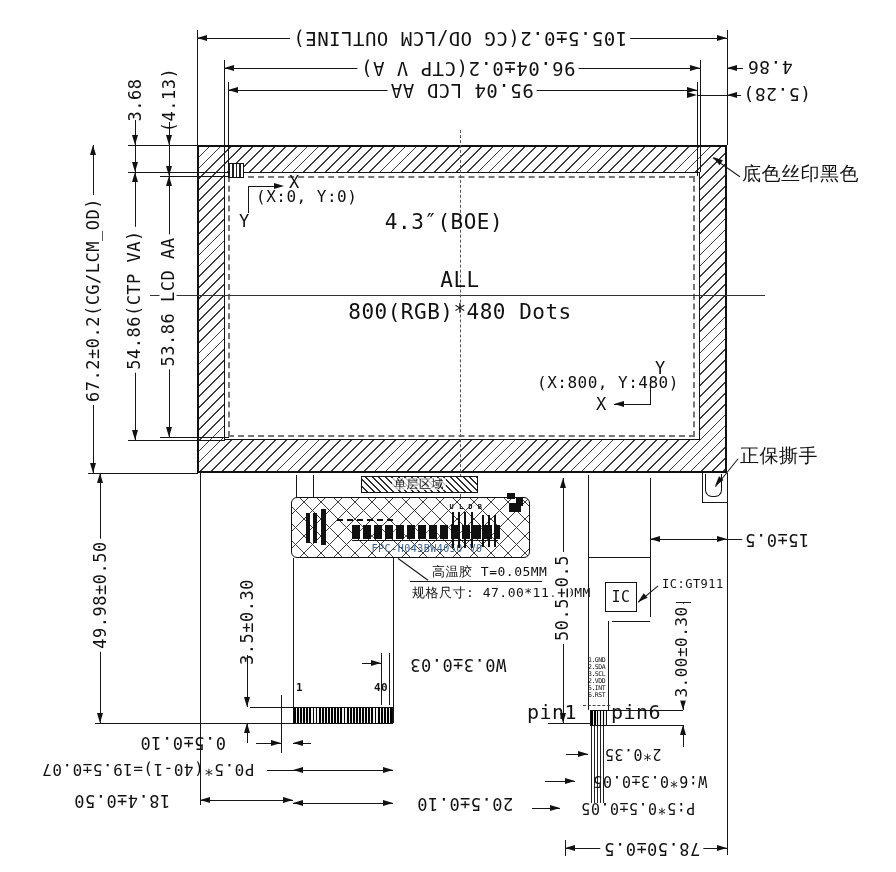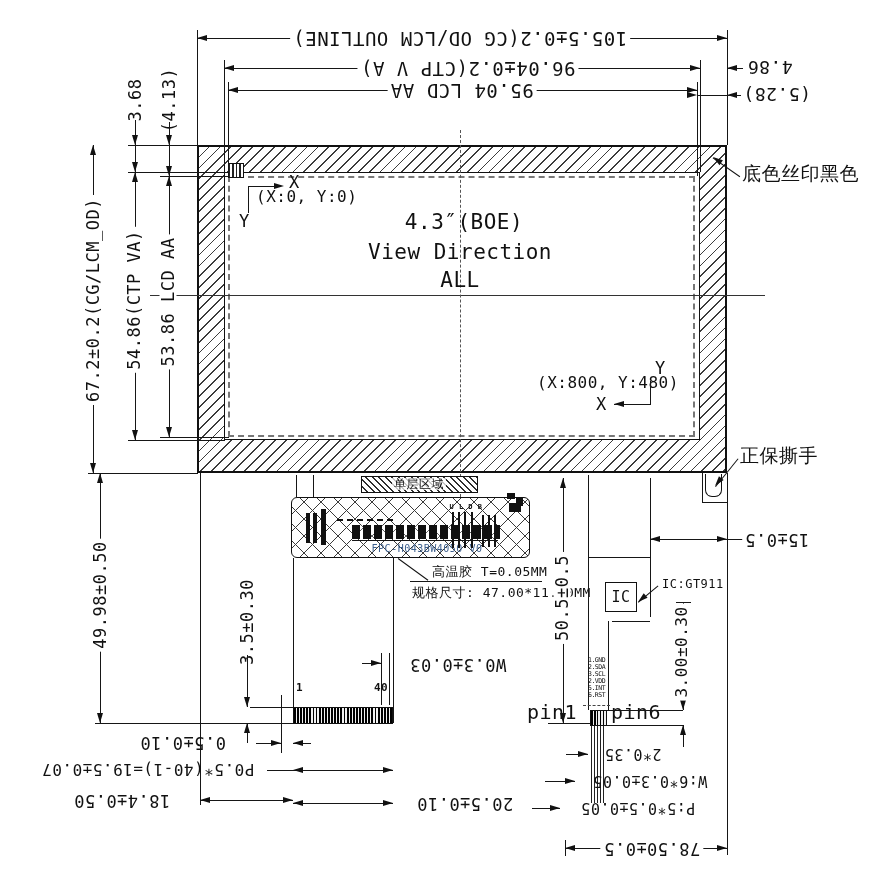--- a/index.html
+++ b/index.html
@@ -56,23 +56,23 @@
 
 <div id="canvas">
 
   <div class="module"></div>
   <div class="module-inner"></div>
   <div class="aa"></div>
 
   <i class="h" style="left:150px;top:295px;width:615px;background:#333"></i>
   <i class="vd" style="left:460px;top:130px;height:367px"></i>
 
-  <span class="lbl ctr" style="left:464px;top:222px;font-size:21px">4.3″(BOE)</span>
-  <span class="lbl ctr" style="left:460px;top:252px;font-size:21px">View Direction</span>
+  <span class="lbl ctr" style="left:444px;top:222px;font-size:21px">4.3″(BOE)</span>
   <span class="lbl ctr" style="left:460px;top:280px;font-size:21px">ALL</span>
+  <span class="lbl ctr" style="left:460px;top:312px;font-size:21px">800(RGB)*480 Dots</span>
 
   <div class="rgbicon"></div>
   <i class="h" style="left:248px;top:186px;width:30px"></i>
   <i class="tri tR" style="left:274px;top:182.5px"></i>
   <span class="lbl" style="left:289px;top:174px;font-size:17px">X</span>
   <i class="v" style="left:248px;top:186px;height:27px"></i>
   <span class="lbl" style="left:239px;top:213px;font-size:17px">Y</span>
   <span class="lbl" style="left:256px;top:189px;font-size:16px">(X:0, Y:0)</span>
 
   <span class="lbl" style="left:537px;top:375px;font-size:16px">(X:800, Y:480)</span>

